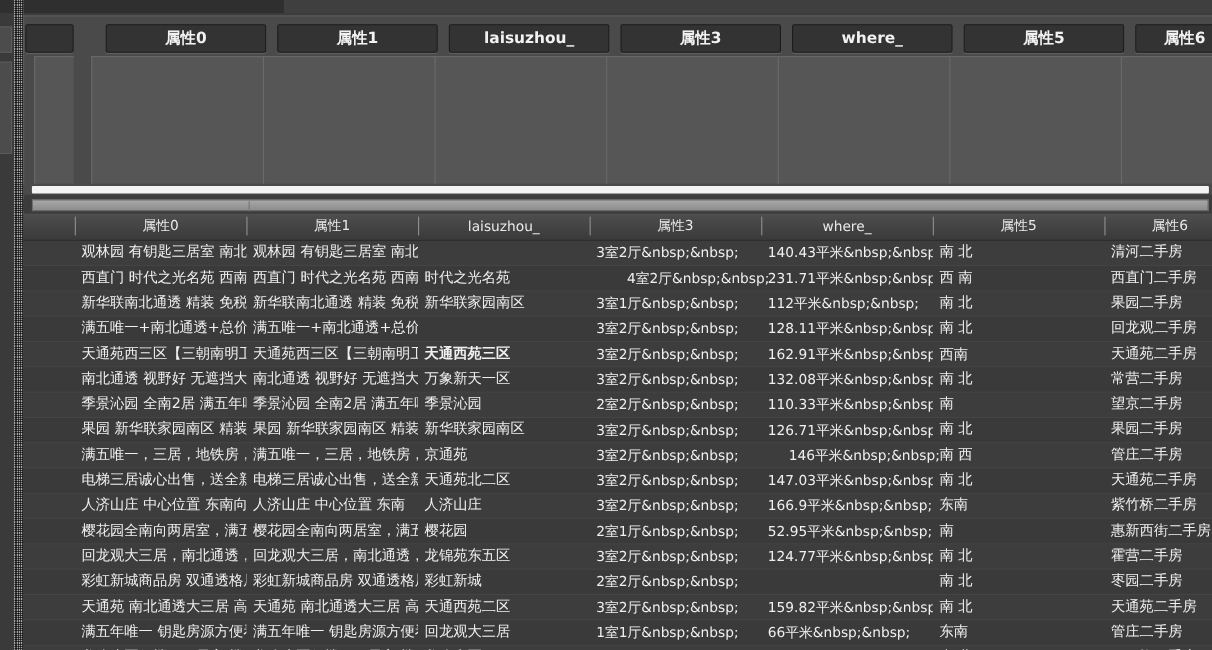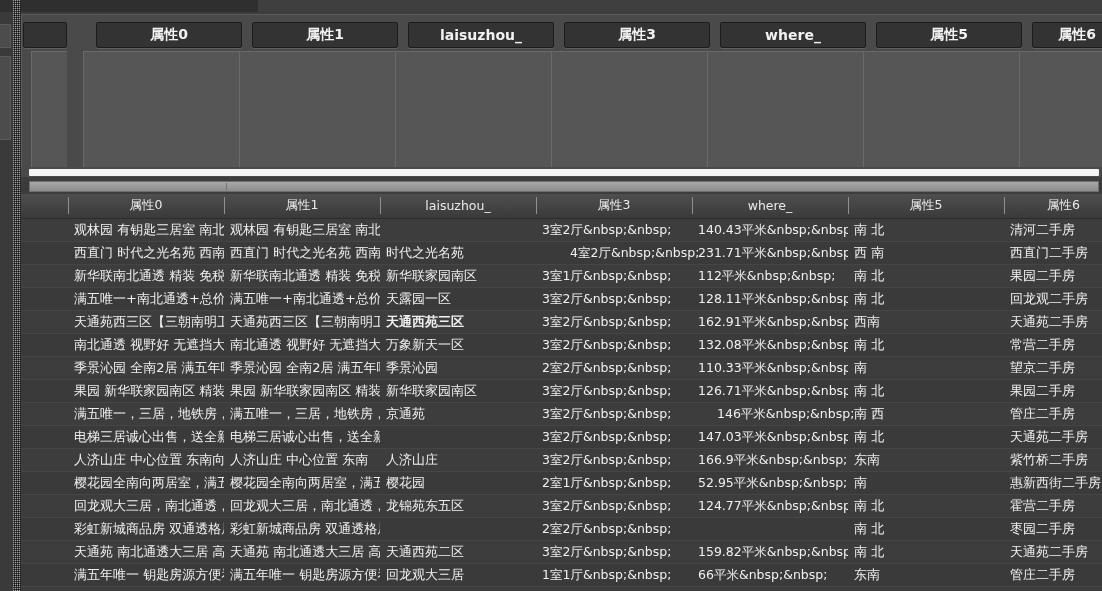--- a/index.html
+++ b/index.html
@@ -307,21 +307,20 @@
           <div class="cell" style="left: 203px; width: 156px;">新华联南北通透 精装 免税</div>
           <div class="cell" style="left: 359px; width: 156px;">新华联家园南区</div>
           <div class="cell num" style="left: 515px; width: 156px;">3室1厅&amp;nbsp;&amp;nbsp;</div>
           <div class="cell num" style="left: 671px; width: 156px;">112平米&amp;nbsp;&amp;nbsp;</div>
           <div class="cell" style="left: 827px; width: 156px;">南 北</div>
           <div class="cell" style="left: 983px; width: 119px;">果园二手房</div>
         </div>
         <div class="row alt">
           <div class="cell" style="left: 47px; width: 156px;">满五唯一+南北通透+总价低</div>
           <div class="cell" style="left: 203px; width: 156px;">满五唯一+南北通透+总价</div>
-          <div class="cell" style="left: 359px; width: 156px;">天露园一区</div>
           <div class="cell num" style="left: 515px; width: 156px;">3室2厅&amp;nbsp;&amp;nbsp;</div>
           <div class="cell num" style="left: 671px; width: 156px;">128.11平米&amp;nbsp;&amp;nbsp;</div>
           <div class="cell" style="left: 827px; width: 156px;">南 北</div>
           <div class="cell" style="left: 983px; width: 119px;">回龙观二手房</div>
         </div>
         <div class="row">
           <div class="cell" style="left: 47px; width: 156px;">天通苑西三区【三朝南明卫 精装修</div>
           <div class="cell" style="left: 203px; width: 156px;">天通苑西三区【三朝南明卫</div>
           <div class="cell" style="left: 359px; width: 156px; font-weight: bold;">天通西苑三区</div>
           <div class="cell num" style="left: 515px; width: 156px;">3室2厅&amp;nbsp;&amp;nbsp;</div>
@@ -361,20 +360,21 @@
           <div class="cell" style="left: 203px; width: 156px;">满五唯一，三居，地铁房，</div>
           <div class="cell" style="left: 359px; width: 156px;">京通苑</div>
           <div class="cell num" style="left: 515px; width: 156px;">3室2厅&amp;nbsp;&amp;nbsp;</div>
           <div class="cell num" style="left: 671px; width: 156px; margin-left: 19px;">146平米&amp;nbsp;&amp;nbsp;</div>
           <div class="cell" style="left: 827px; width: 156px;">南 西</div>
           <div class="cell" style="left: 983px; width: 119px;">管庄二手房</div>
         </div>
         <div class="row alt">
           <div class="cell" style="left: 47px; width: 156px;">电梯三居诚心出售，送全新家具</div>
           <div class="cell" style="left: 203px; width: 156px;">电梯三居诚心出售，送全新</div>
+          <div class="cell" style="left: 359px; width: 156px;">天通苑北二区</div>
           <div class="cell num" style="left: 515px; width: 156px;">3室2厅&amp;nbsp;&amp;nbsp;</div>
           <div class="cell num" style="left: 671px; width: 156px;">147.03平米&amp;nbsp;&amp;nbsp;</div>
           <div class="cell" style="left: 827px; width: 156px;">南 北</div>
           <div class="cell" style="left: 983px; width: 119px;">天通苑二手房</div>
         </div>
         <div class="row">
           <div class="cell" style="left: 47px; width: 156px;">人济山庄  中心位置 东南向</div>
           <div class="cell" style="left: 203px; width: 156px;">人济山庄  中心位置 东南</div>
           <div class="cell" style="left: 359px; width: 156px;">人济山庄</div>
           <div class="cell num" style="left: 515px; width: 156px;">3室2厅&amp;nbsp;&amp;nbsp;</div>
@@ -396,20 +396,21 @@
           <div class="cell" style="left: 203px; width: 156px;">回龙观大三居，南北通透，</div>
           <div class="cell" style="left: 359px; width: 156px;">龙锦苑东五区</div>
           <div class="cell num" style="left: 515px; width: 156px;">3室2厅&amp;nbsp;&amp;nbsp;</div>
           <div class="cell num" style="left: 671px; width: 156px;">124.77平米&amp;nbsp;&amp;nbsp;</div>
           <div class="cell" style="left: 827px; width: 156px;">南 北</div>
           <div class="cell" style="left: 983px; width: 119px;">霍营二手房</div>
         </div>
         <div class="row alt">
           <div class="cell" style="left: 47px; width: 156px;">彩虹新城商品房 双通透格局 满五</div>
           <div class="cell" style="left: 203px; width: 156px;">彩虹新城商品房 双通透格局</div>
+          <div class="cell" style="left: 359px; width: 156px;">彩虹新城</div>
           <div class="cell num" style="left: 515px; width: 156px;">2室2厅&amp;nbsp;&amp;nbsp;</div>
           <div class="cell" style="left: 827px; width: 156px;">南 北</div>
           <div class="cell" style="left: 983px; width: 119px;">枣园二手房</div>
         </div>
         <div class="row">
           <div class="cell" style="left: 47px; width: 156px;">天通苑 南北通透大三居 高层</div>
           <div class="cell" style="left: 203px; width: 156px;">天通苑 南北通透大三居 高</div>
           <div class="cell" style="left: 359px; width: 156px;">天通西苑二区</div>
           <div class="cell num" style="left: 515px; width: 156px;">3室2厅&amp;nbsp;&amp;nbsp;</div>
           <div class="cell num" style="left: 671px; width: 156px;">159.82平米&amp;nbsp;&amp;nbsp;</div>

